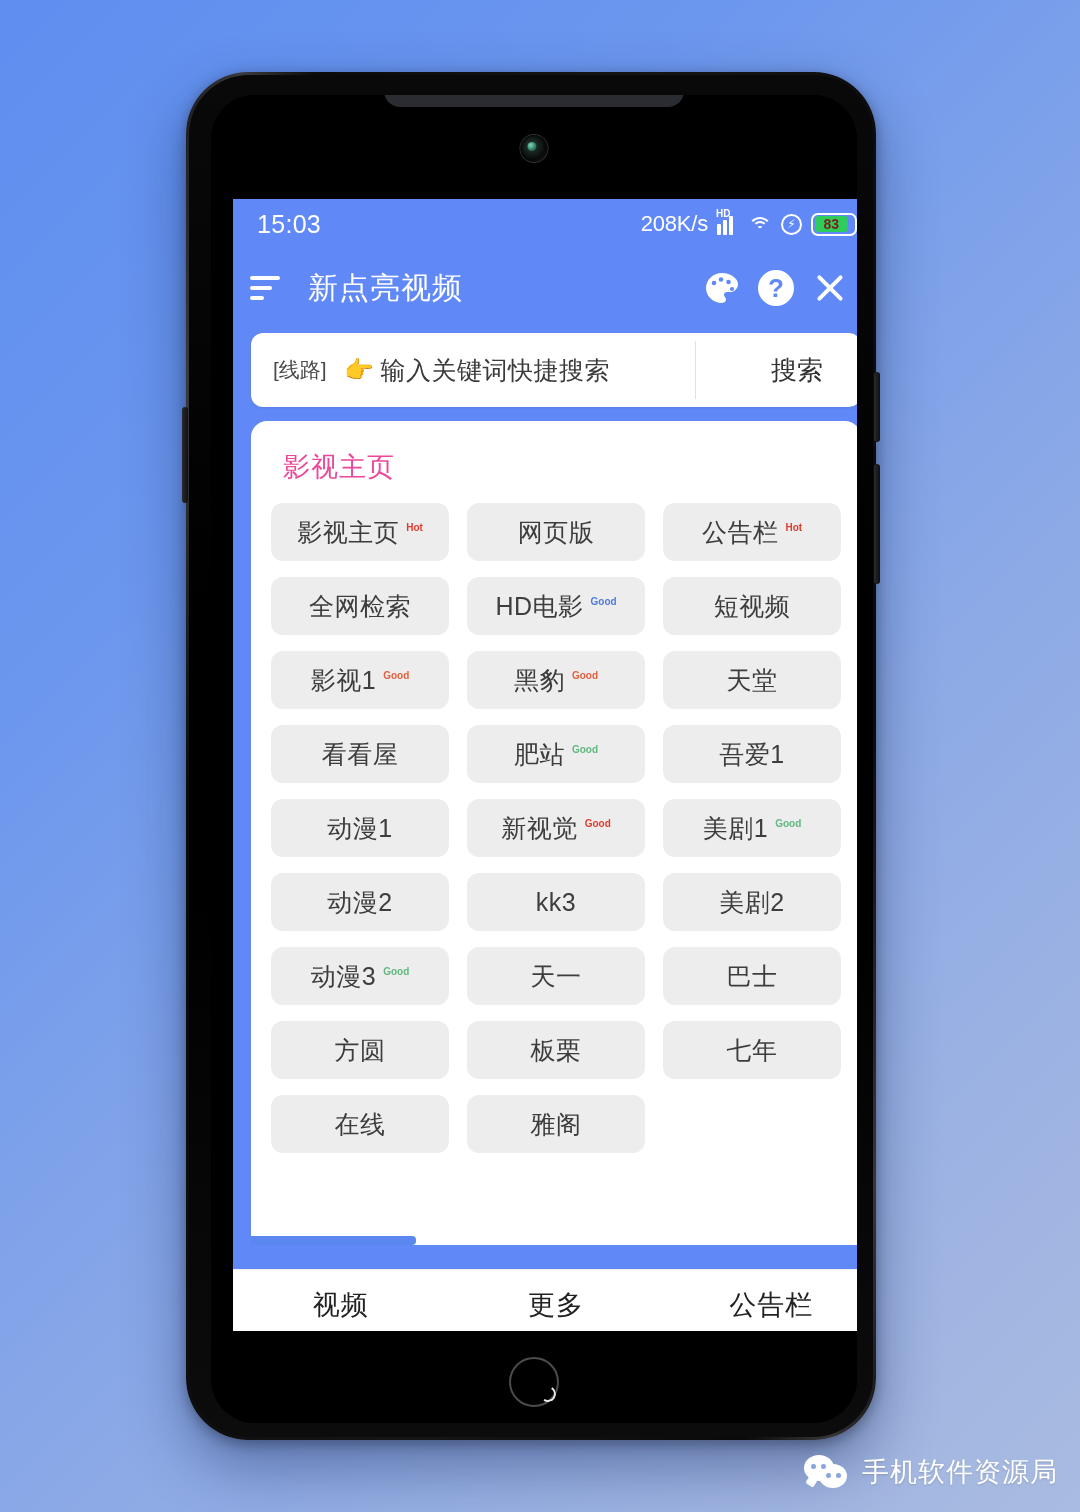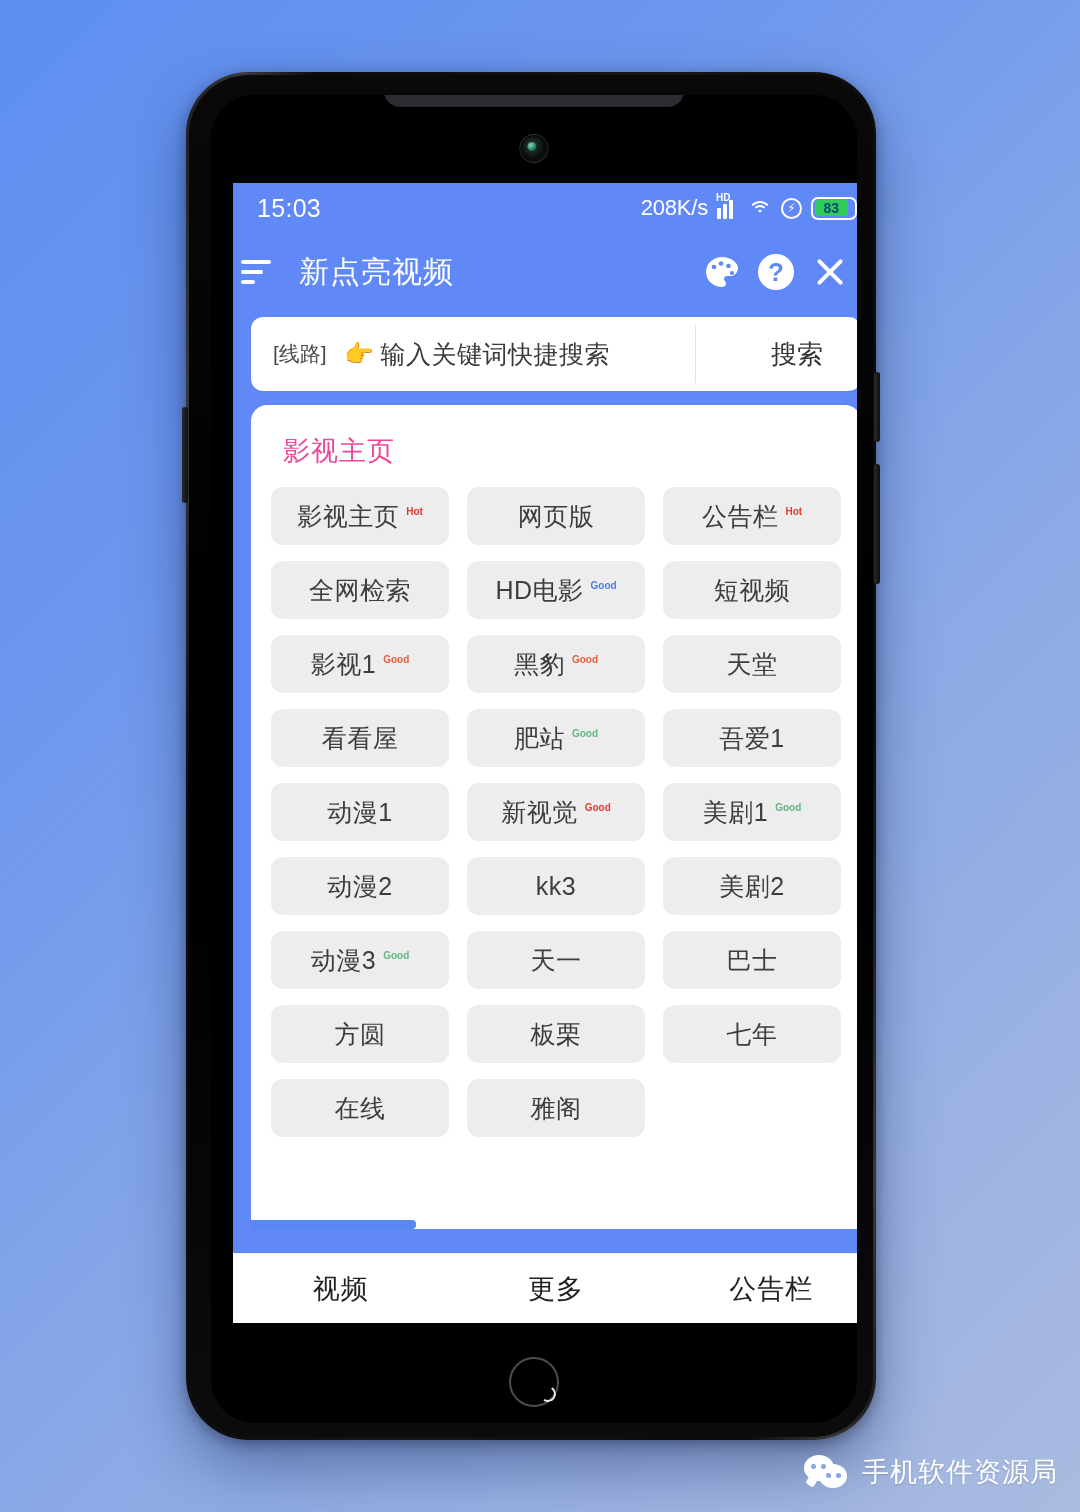--- a/index.html
+++ b/index.html
@@ -63,21 +63,21 @@
     transform:rotate(-12deg);
   }
   
   .side-btn{ position:absolute; background:linear-gradient(90deg,#2a2a2d,#101012); border-radius:3px; }
   .sb1{ left:-4px; top:335px; width:6px; height:96px; }
   .sb2{ right:-4px; top:300px; width:6px; height:70px; }
   .sb3{ right:-4px; top:392px; width:6px; height:120px; }
 
   
   .screen{
-    position:absolute; left:22px; top:88px; width:646px; height:1140px;
+    position:absolute; left:22px; top:104px; width:646px; height:1140px;
     background:#6089f7; overflow:hidden;
   }
 
   
   .statusbar{
     height:50px; display:flex; align-items:center; justify-content:space-between;
     padding:0 22px 0 24px; color:#fff;
   }
   .clock{ font-size:25px; letter-spacing:.3px; }
   .status-right{ display:flex; align-items:center; gap:9px; }
@@ -94,24 +94,24 @@
   .wifi span:nth-child(1){ width:24px; height:24px; top:2px; }
   .wifi span:nth-child(2){ width:15px; height:15px; top:6px; }
   .wifi span:nth-child(3){ width:6px; height:6px; top:11px; border-top-color:#fff;}
   .bolt{ width:21px; height:21px; border:2px solid #fff; border-radius:50%; position:relative; }
   .bolt::after{ content:"⚡"; position:absolute; left:50%; top:50%; transform:translate(-50%,-50%); font-size:12px; line-height:1; }
   .battery{ width:46px; height:23px; border:2px solid #fff; border-radius:7px; position:relative;
     display:flex; align-items:center; padding:1.5px; }
   .battery::after{ content:""; position:absolute; right:-4px; top:7px; width:3px; height:8px;
     background:#fff; border-radius:0 2px 2px 0; }
   .battery-fill{ background:#2ecc5a; border-radius:4px; height:100%; width:86%;
-    display:flex; align-items:center; justify-content:center; color:#0c4a6e; font-size:14px; font-weight:bold; }
-
-  
-  .appbar{ height:78px; display:flex; align-items:center; padding:0 22px 0 8px; color:#fff; }
+    display:flex; align-items:center; justify-content:center; color:#7f1d1d; font-size:14px; font-weight:bold; }
+
+  
+  .appbar{ height:78px; display:flex; align-items:center; padding:0 22px 0 17px; color:#fff; }
   .menu-icon{ width:30px; display:flex; flex-direction:column; gap:6px; cursor:pointer; }
   .menu-icon i{ height:4px; background:#fff; border-radius:2px; }
   .menu-icon i:nth-child(1){ width:30px; }
   .menu-icon i:nth-child(2){ width:22px; }
   .menu-icon i:nth-child(3){ width:14px; }
   .app-title{ font-size:30px; margin-left:28px; letter-spacing:1px; flex:1; }
   .abtn{ width:54px; height:54px; display:flex; align-items:center; justify-content:center; cursor:pointer; }
   .palette{ position:relative; width:34px; height:32px; }
   .palette svg{ display:block; }
   .qmark{ width:36px; height:36px; border-radius:50%; background:#fff; color:#6089f7;

